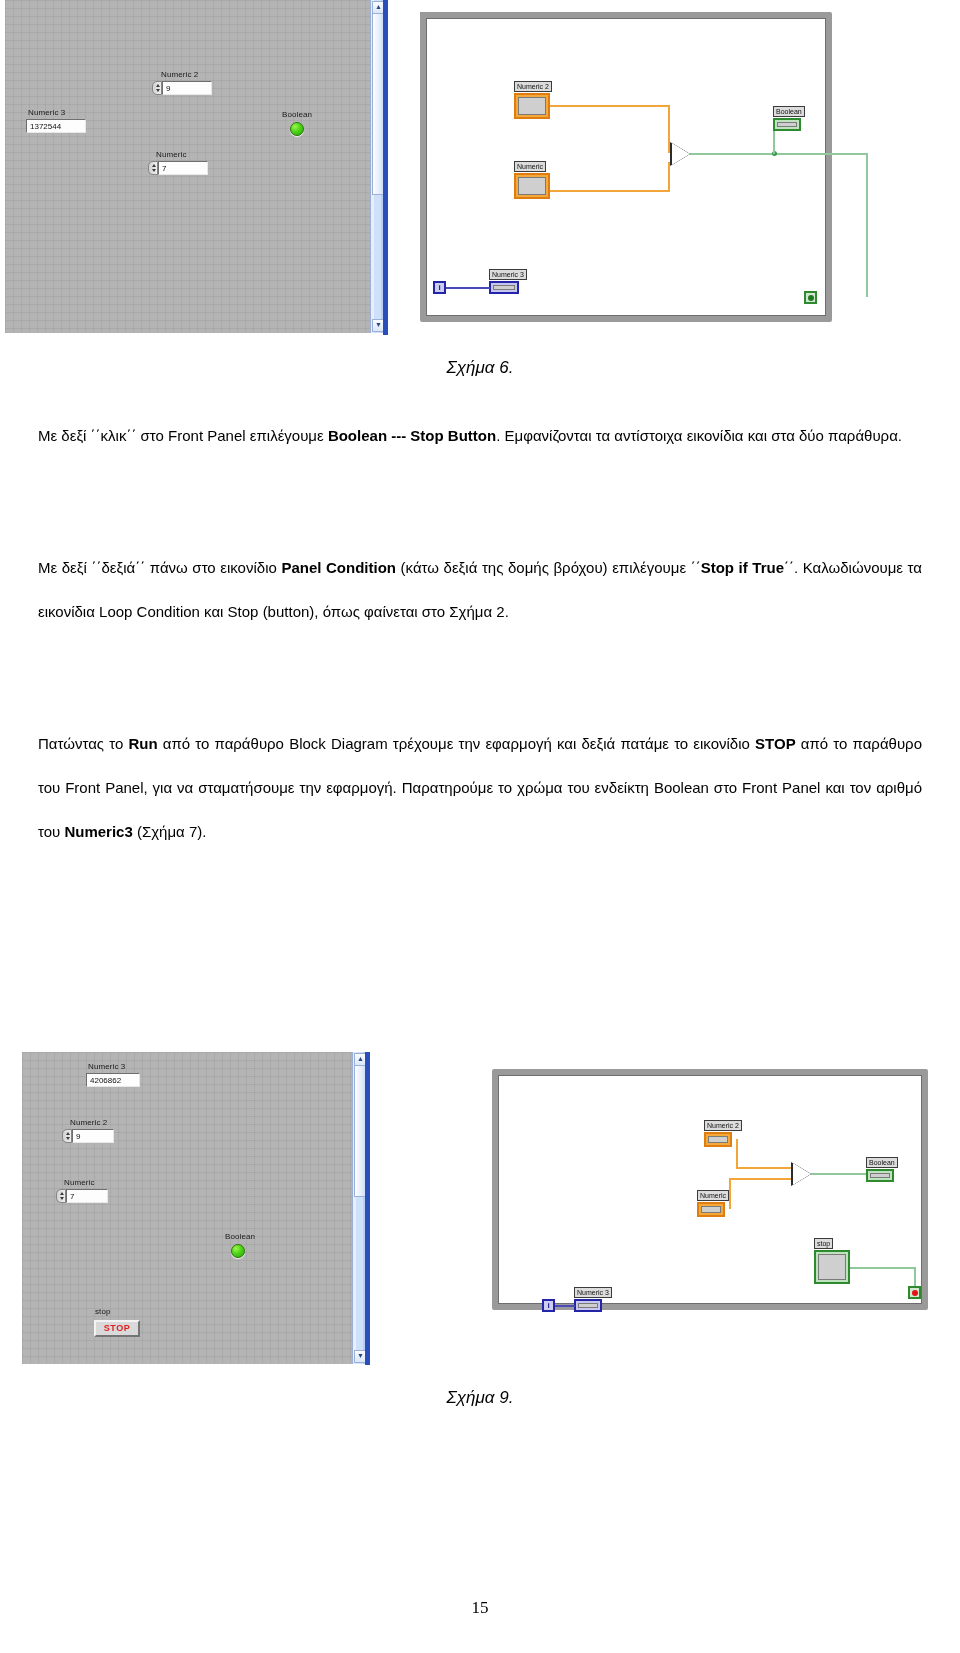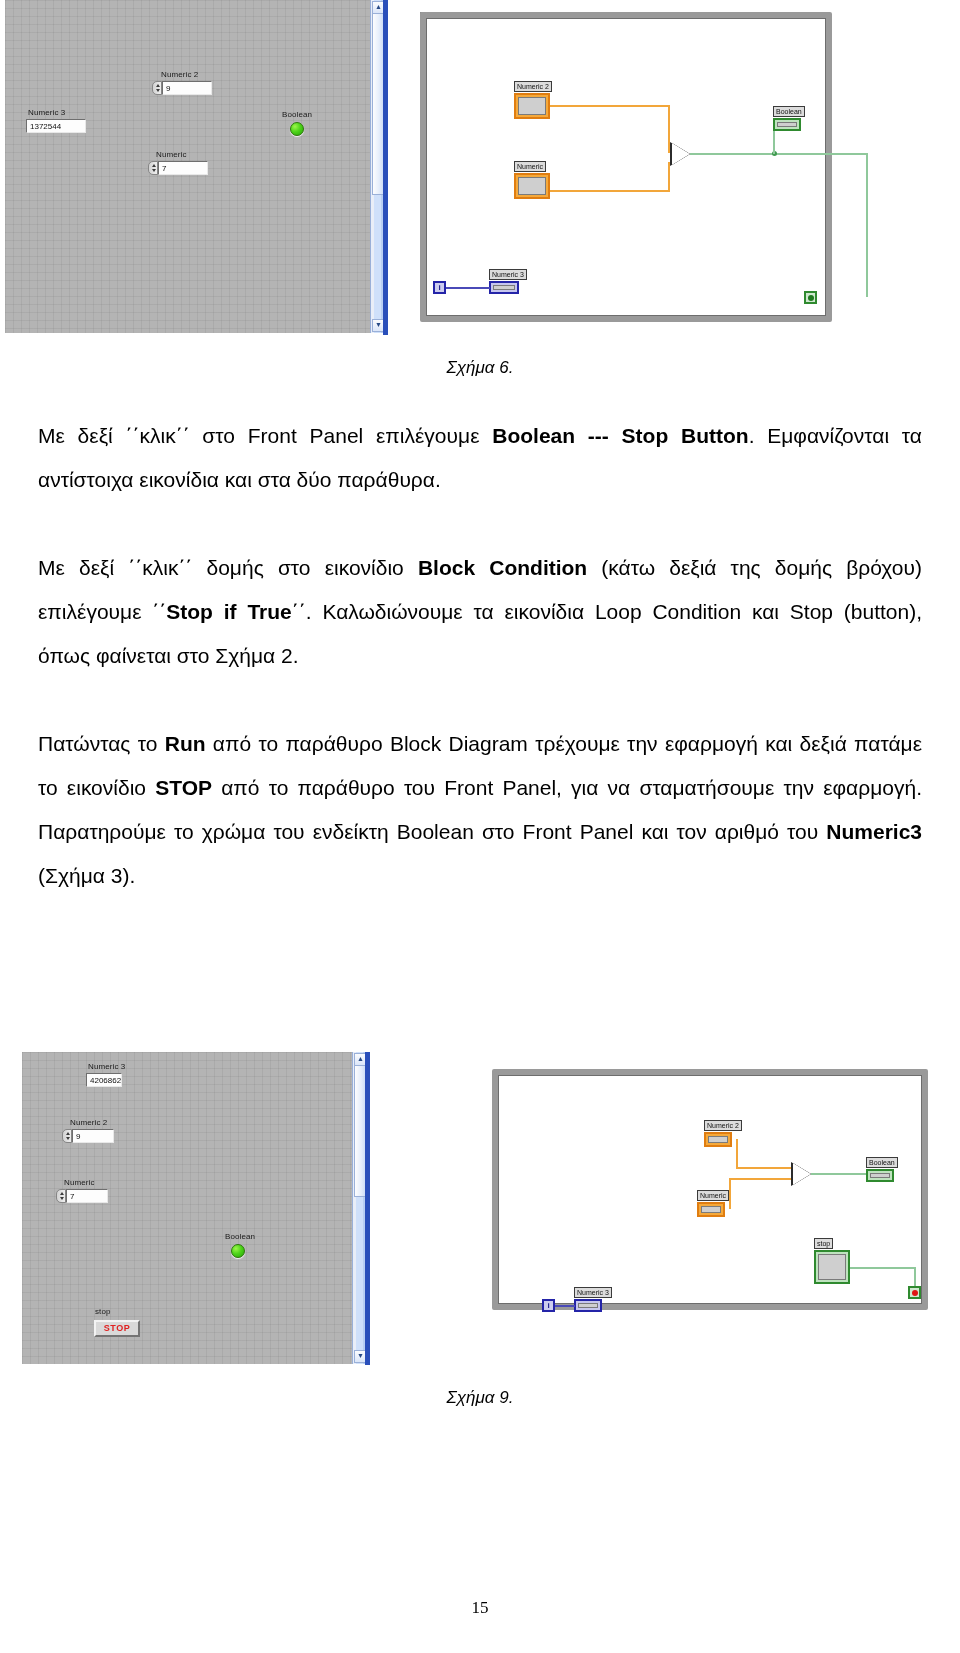--- a/index.html
+++ b/index.html
@@ -131,21 +131,21 @@
 
   
   .fig-caption{
     position:absolute;width:100%;text-align:center;
     font-family:"Liberation Sans",sans-serif;
     font-style:italic;font-size:17px;color:#000;
   }
   .body-text{
     position:absolute;left:38px;width:884px;
     font-family:"Liberation Sans",sans-serif;
-    font-size:21px;line-height:44px;color:#000;
+    font-size:15px;line-height:44px;color:#000;
     text-align:justify;text-justify:inter-word;
   }
   .body-text b{font-weight:bold;}
   .page-num{
     position:absolute;width:100%;text-align:center;
     font-family:"Liberation Serif",serif;font-size:17px;color:#000;
   }
 </style>
 </head>
 <body>
@@ -221,33 +221,33 @@
   </div>
 
   <div class="fig-caption" style="left:0;top:358px;">Σχήμα 6.</div>
 </div>
 
 <div class="body-text" style="top:414px;">
   <span>Με δεξί ΄΄κλικ΄΄ στο Front Panel επιλέγουμε </span><b>Boolean --- Stop Button</b><span>. Εμφανίζονται τα αντίστοιχα εικονίδια και στα δύο παράθυρα.</span>
 </div>
 
 <div class="body-text" style="top:546px;">
-  <span>Με δεξί ΄΄κλικ΄΄ δομής στο εικονίδιο </span><b>Block Condition</b><span> (κάτω δεξιά της δομής βρόχου) επιλέγουμε ΄΄</span><b>Stop if True</b><span>΄΄. Καλωδιώνουμε τα εικονίδια Loop Condition και Stop (button), όπως φαίνεται στο Σχήμα 2.</span>
+  <span>Με δεξί ΄΄δεξιά΄΄ πάνω στο εικονίδιο </span><b>Panel Condition</b><span> (κάτω δεξιά της δομής βρόχου) επιλέγουμε ΄΄</span><b>Stop if True</b><span>΄΄. Καλωδιώνουμε τα εικονίδια Loop Condition και Stop (button), όπως φαίνεται στο Σχήμα 2.</span>
 </div>
 
 <div class="body-text" style="top:722px;">
-  <span>Πατώντας το </span><b>Run</b><span> από το παράθυρο Block Diagram τρέχουμε την εφαρμογή και δεξιά πατάμε το εικονίδιο </span><b>STOP</b><span> από το παράθυρο του Front Panel, για να σταματήσουμε την εφαρμογή. Παρατηρούμε το χρώμα του ενδείκτη Boolean στο Front Panel και τον αριθμό του </span><b>Numeric3</b><span> (Σχήμα 3).</span>
+  <span>Πατώντας το </span><b>Run</b><span> από το παράθυρο Block Diagram τρέχουμε την εφαρμογή και δεξιά πατάμε το εικονίδιο </span><b>STOP</b><span> από το παράθυρο του Front Panel, για να σταματήσουμε την εφαρμογή. Παρατηρούμε το χρώμα του ενδείκτη Boolean στο Front Panel και τον αριθμό του </span><b>Numeric3</b><span> (Σχήμα 7).</span>
 </div>
 
 <div>
 
   <div class="lv-panel" style="left:22px;top:1052px;width:330px;height:312px;">
 
     <div class="lv-label" style="left:66px;top:10px;">Numeric 3</div>
-    <div class="lv-num" style="left:64px;top:21px;width:36px;">4206862</div>
+    <div class="lv-num" style="left:64px;top:21px;width:54px;">4206862</div>
 
     <div class="lv-label" style="left:48px;top:66px;">Numeric 2</div>
     <div class="lv-spin" style="left:40px;top:77px;"></div>
     <div class="lv-num" style="left:50px;top:77px;width:42px;">9</div>
 
     <div class="lv-label" style="left:42px;top:126px;">Numeric</div>
     <div class="lv-spin" style="left:34px;top:137px;"></div>
     <div class="lv-num" style="left:44px;top:137px;width:42px;">7</div>
 
     <div class="lv-label" style="left:203px;top:180px;">Boolean</div>

